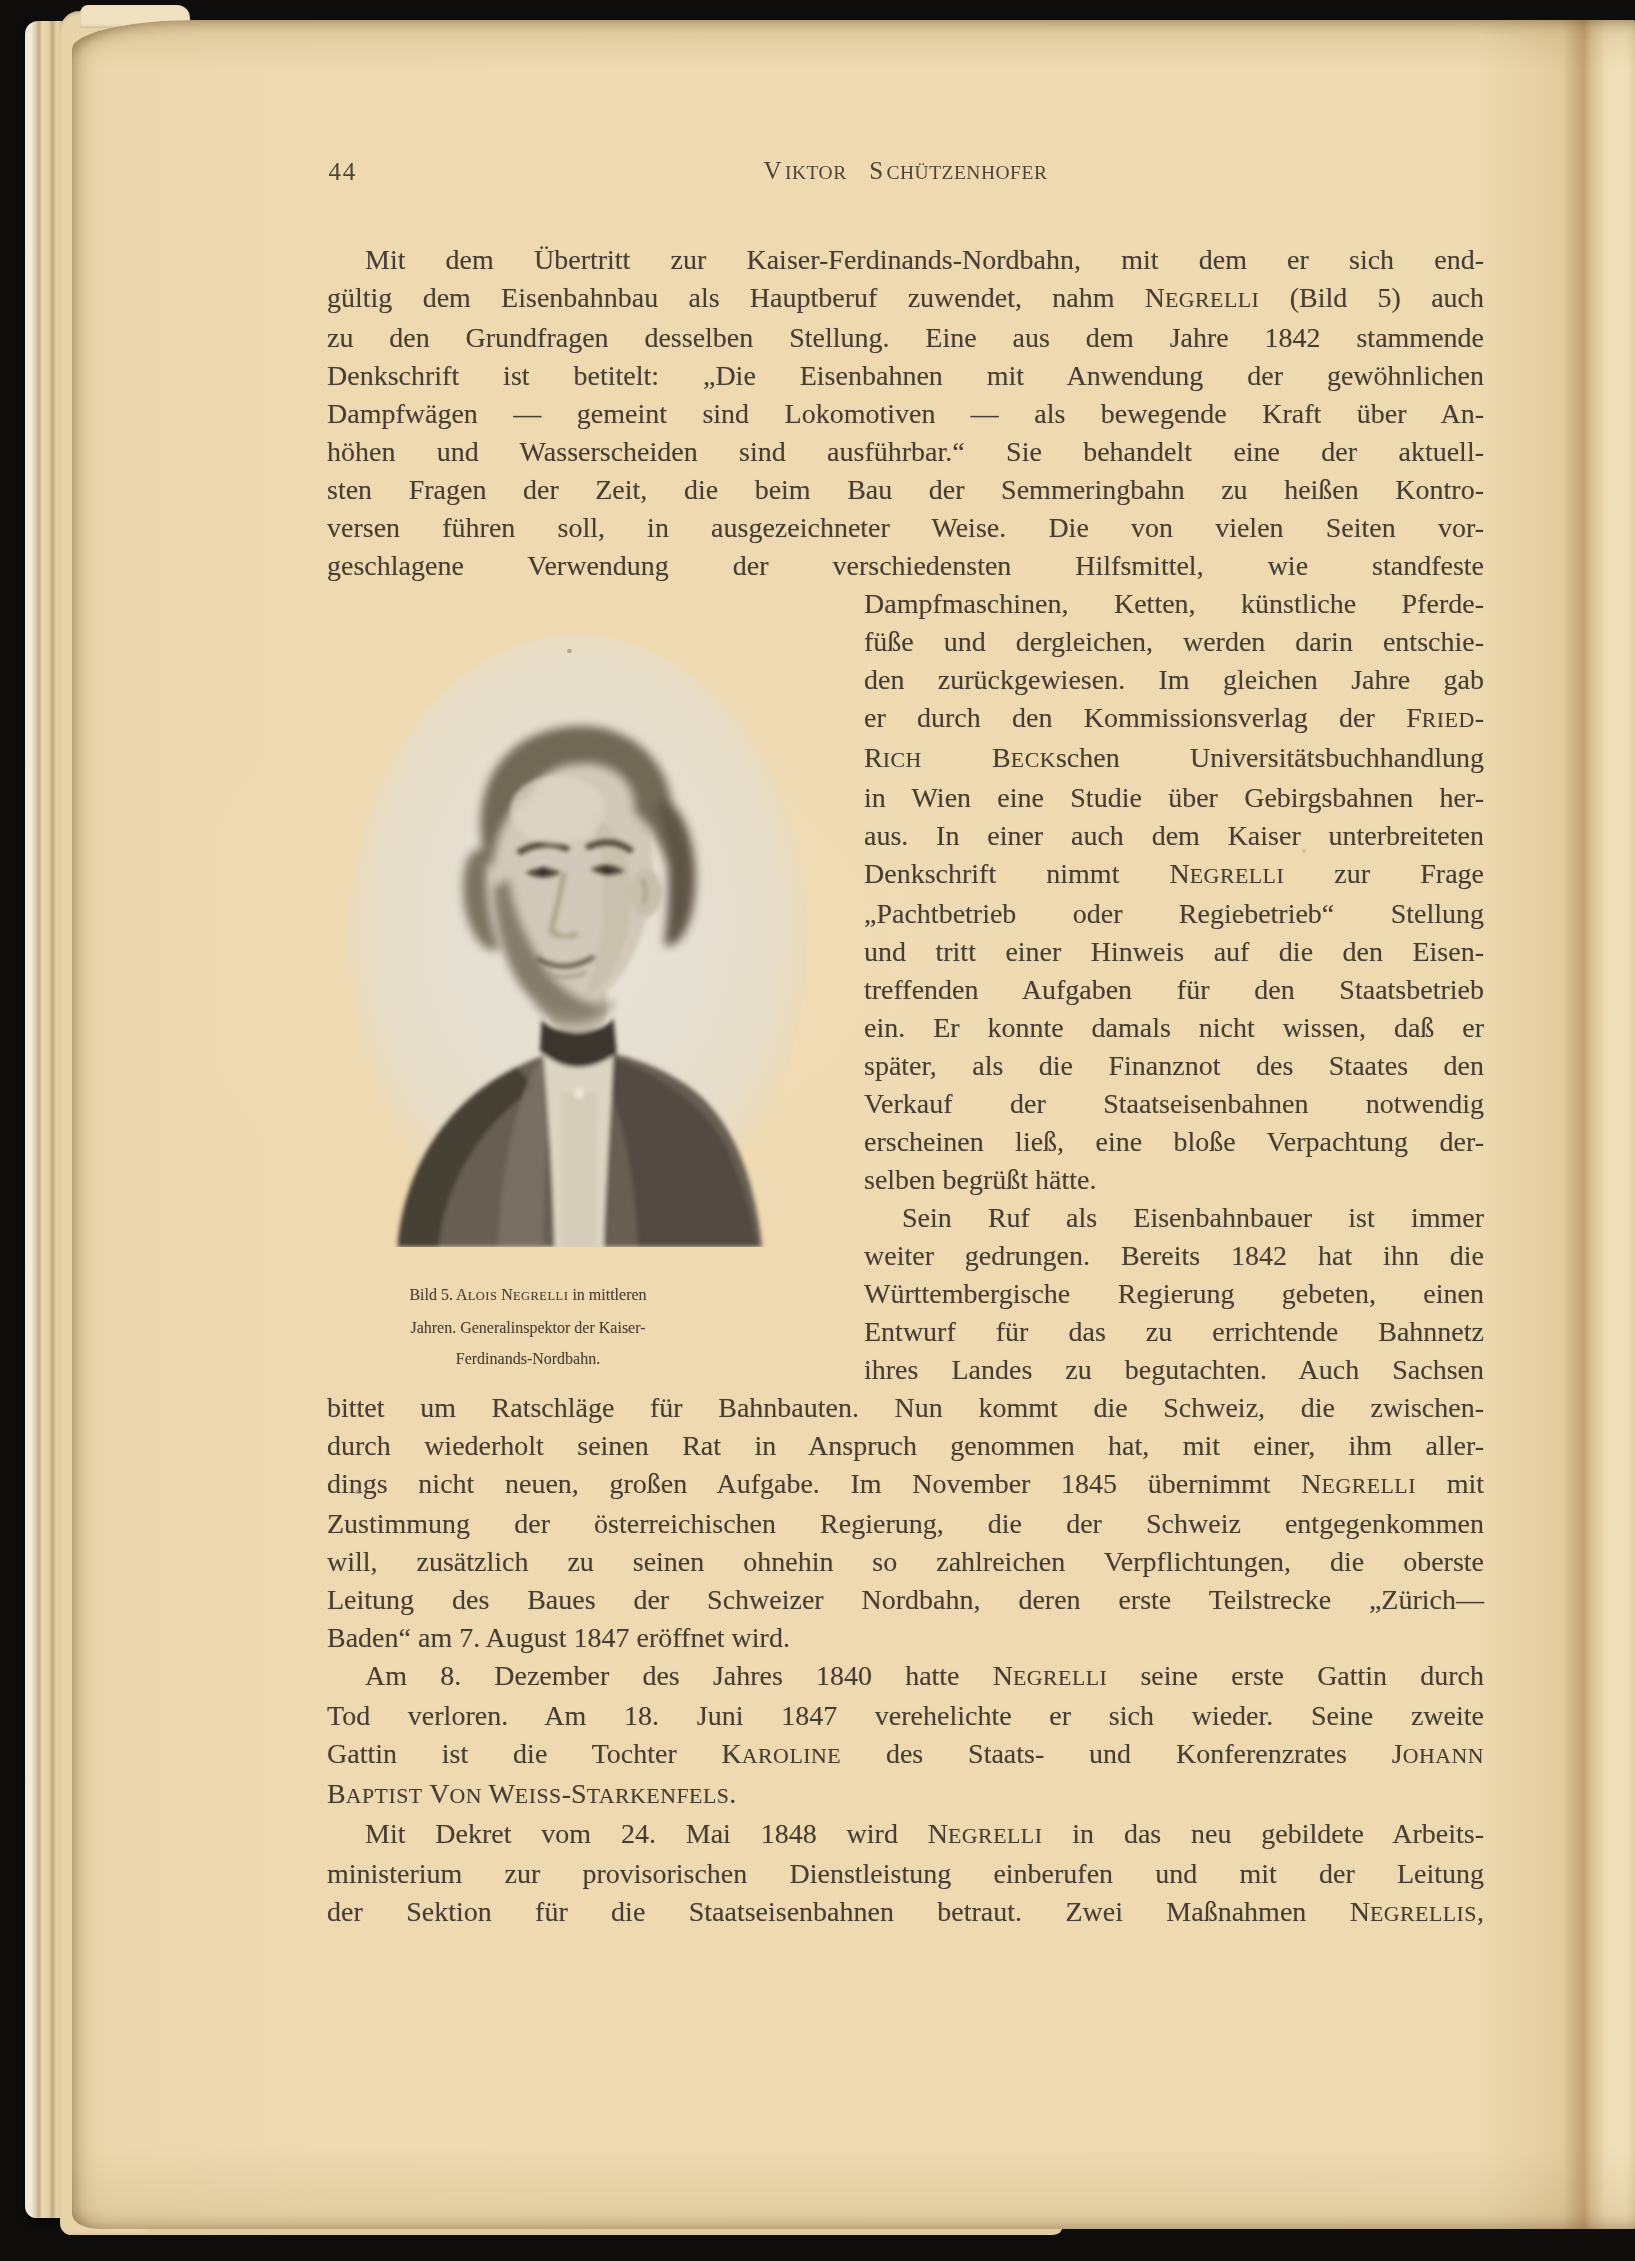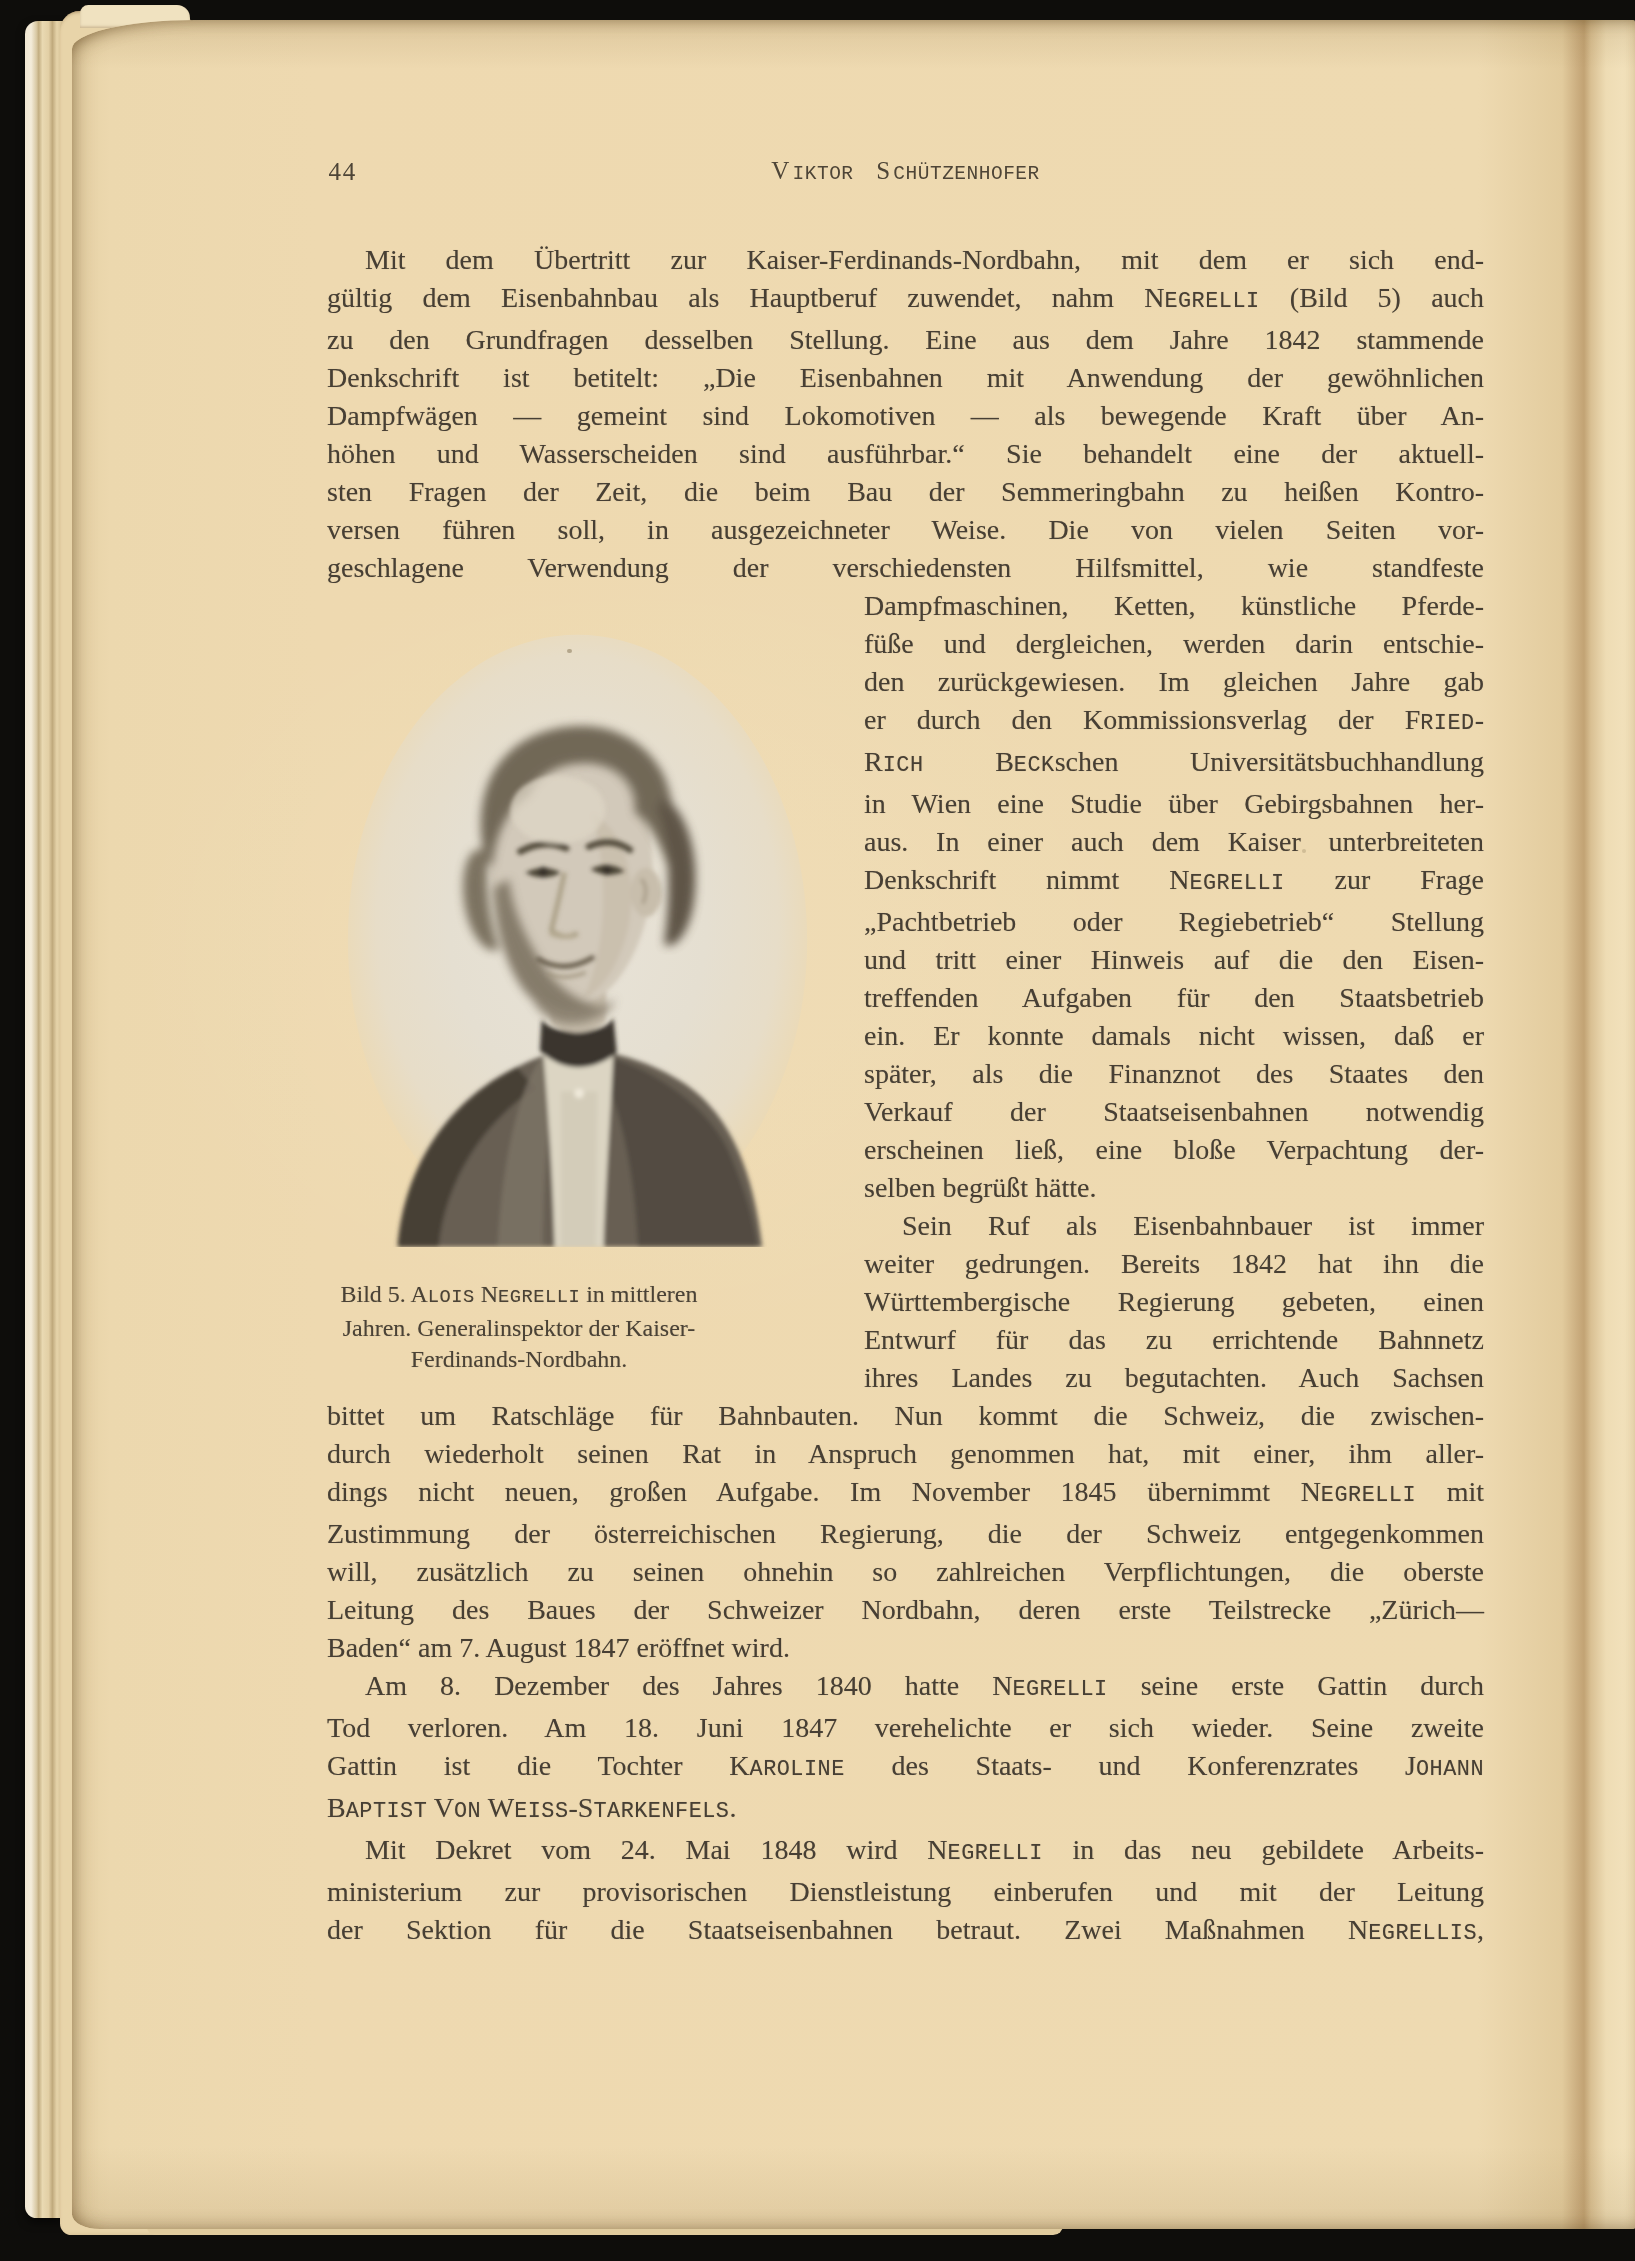--- a/index.html
+++ b/index.html
@@ -62,28 +62,28 @@
   .bodytext{
     position:absolute;left:255px;top:221px;width:1157px;
     font-size:28px;line-height:38px;color:#473f34;
     text-shadow:0 0 0.8px rgba(72,62,46,.35);
   }
   .ln{text-align:justify;text-align-last:justify;text-justify:inter-word;}
   .ln.lf{text-align:left;text-align-last:auto;}
   .ln.ind{text-indent:38px;}
   .ln.f{width:1157px;}
   .ln.n{margin-left:537px;width:620px;}
-  .sc{font-size:0.78em;letter-spacing:0.5px;font-family:Liberation Mono, monospace;}
+  .sc{font-size:0.78em;letter-spacing:0.5px;}
   
   .portrait{
     position:absolute;left:275px;top:614px;width:461px;height:613px;
   }
   .fig-caption{
-    position:absolute;left:246px;top:1259px;width:402px;
-    font-size:24px;line-height:31px;color:#4a4236;
+    position:absolute;left:255px;top:1259px;width:402px;
+    font-size:16px;line-height:31px;color:#4a4236;
     text-align:center;
     text-shadow:0 0 0.8px rgba(72,62,46,.3);
   }
   
   .speck{position:absolute;border-radius:50%;background:#8a7a5b;opacity:.55;}
   .speck.s1{left:495px;top:629px;width:4.9px;height:4.9px;}
   .speck.s2{left:283px;top:1470px;width:5.7px;height:4.1px;opacity:.4;}
   .speck.s3{left:1230px;top:829px;width:4.1px;height:4.1px;opacity:.3;}
 </style>
 </head>

